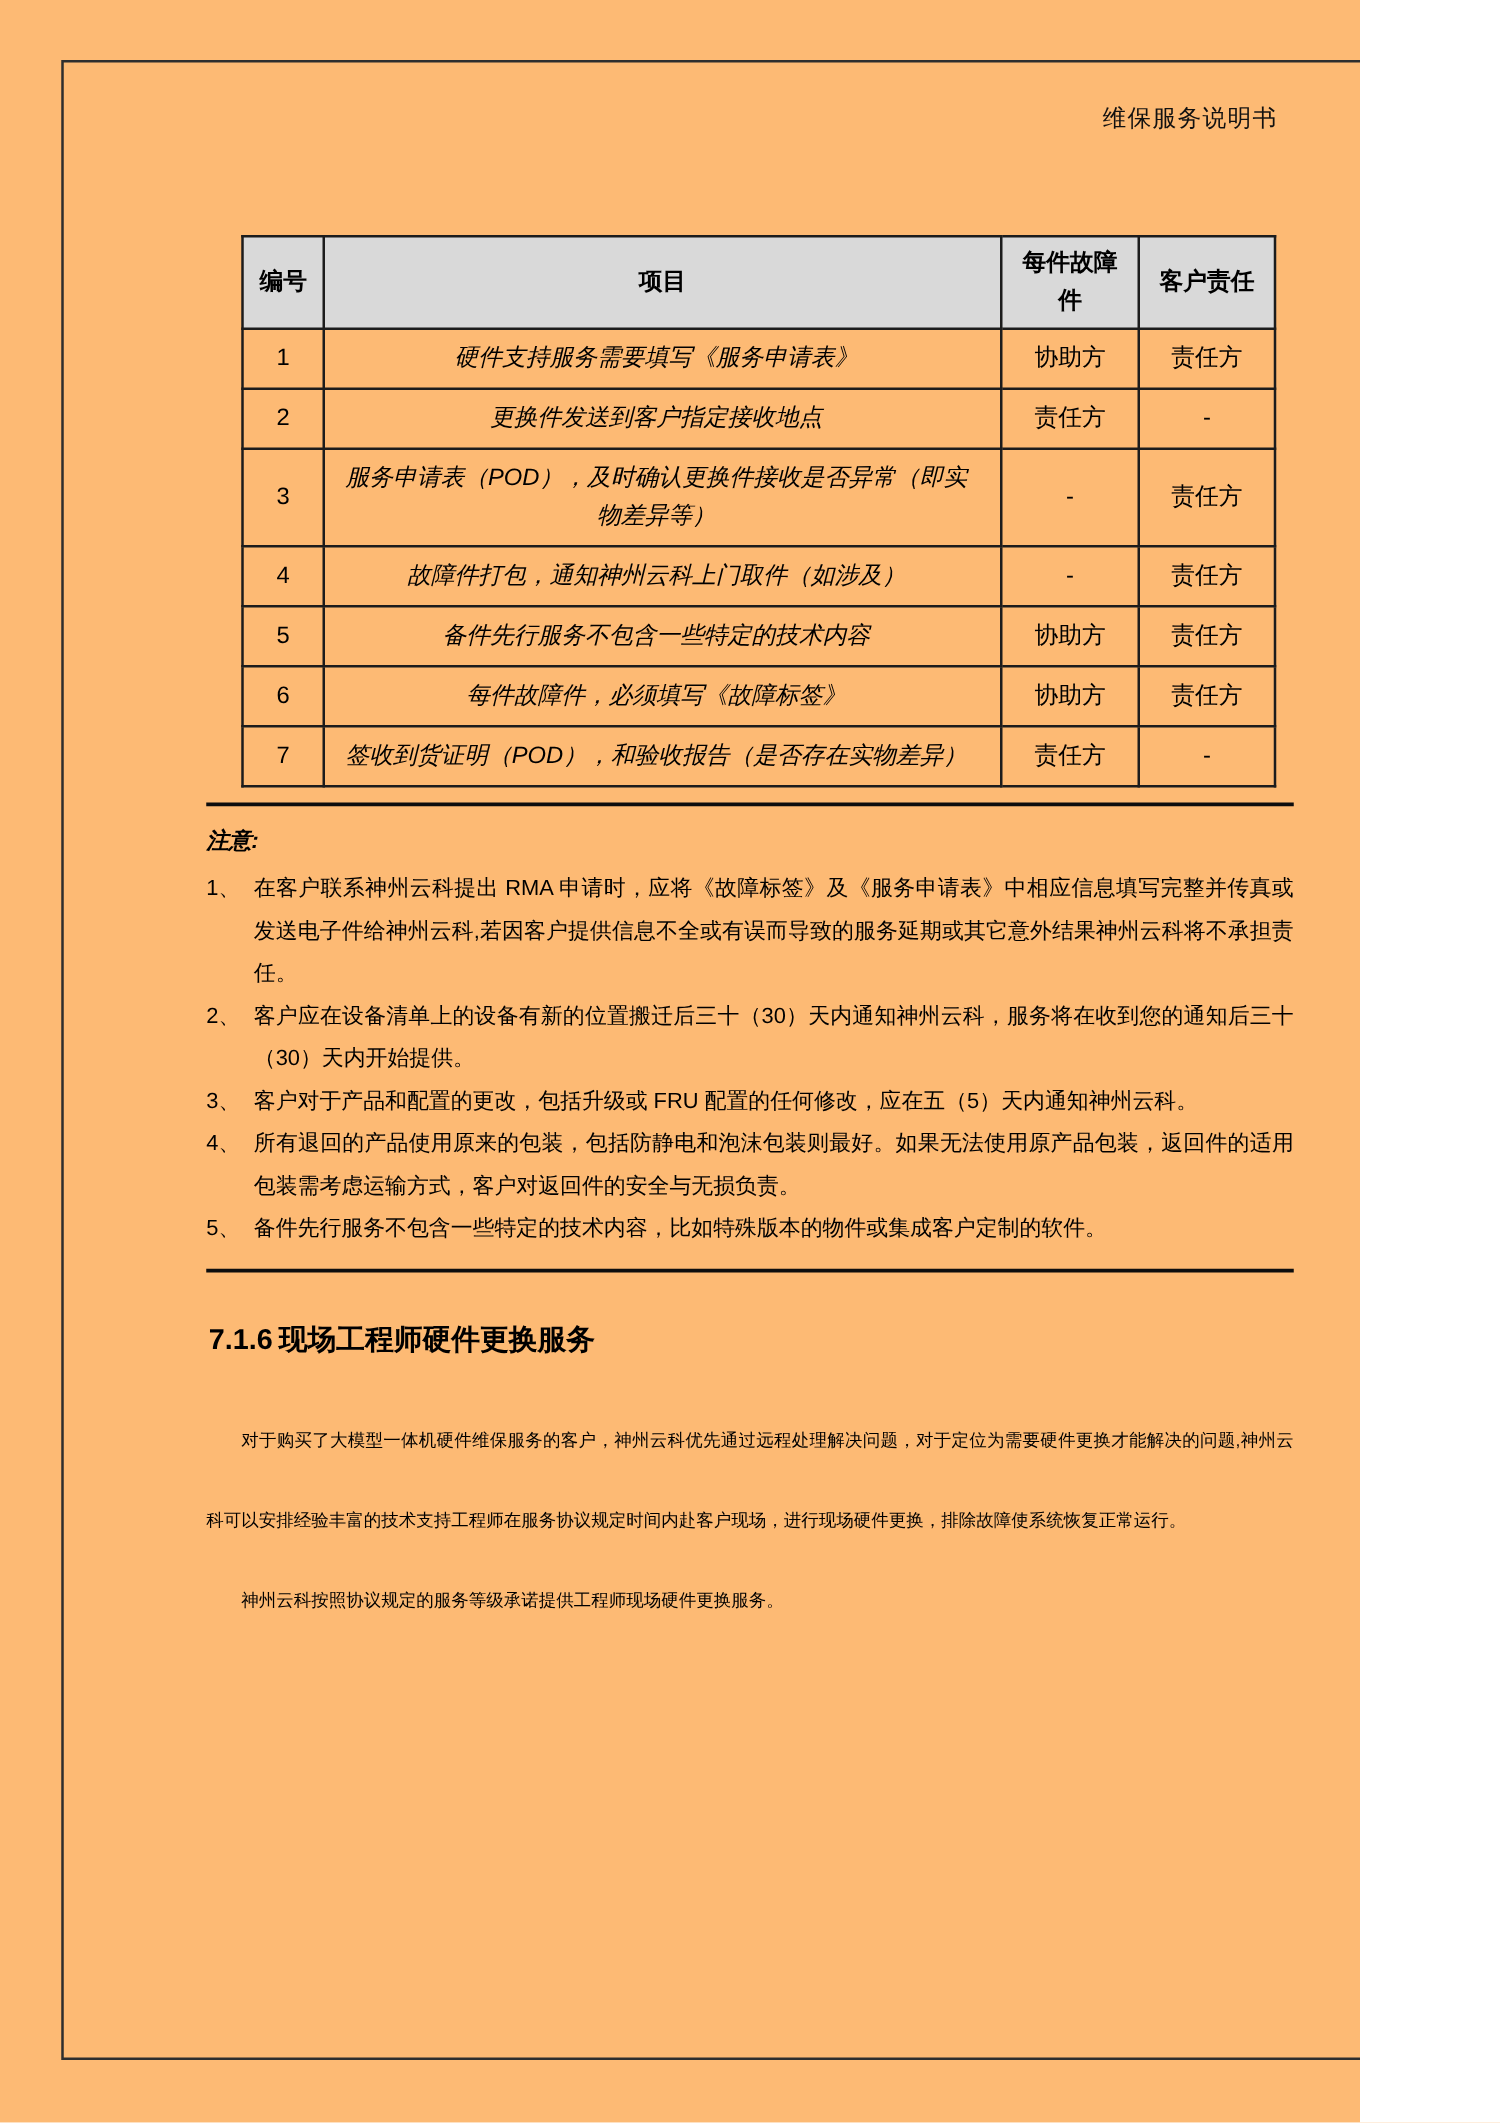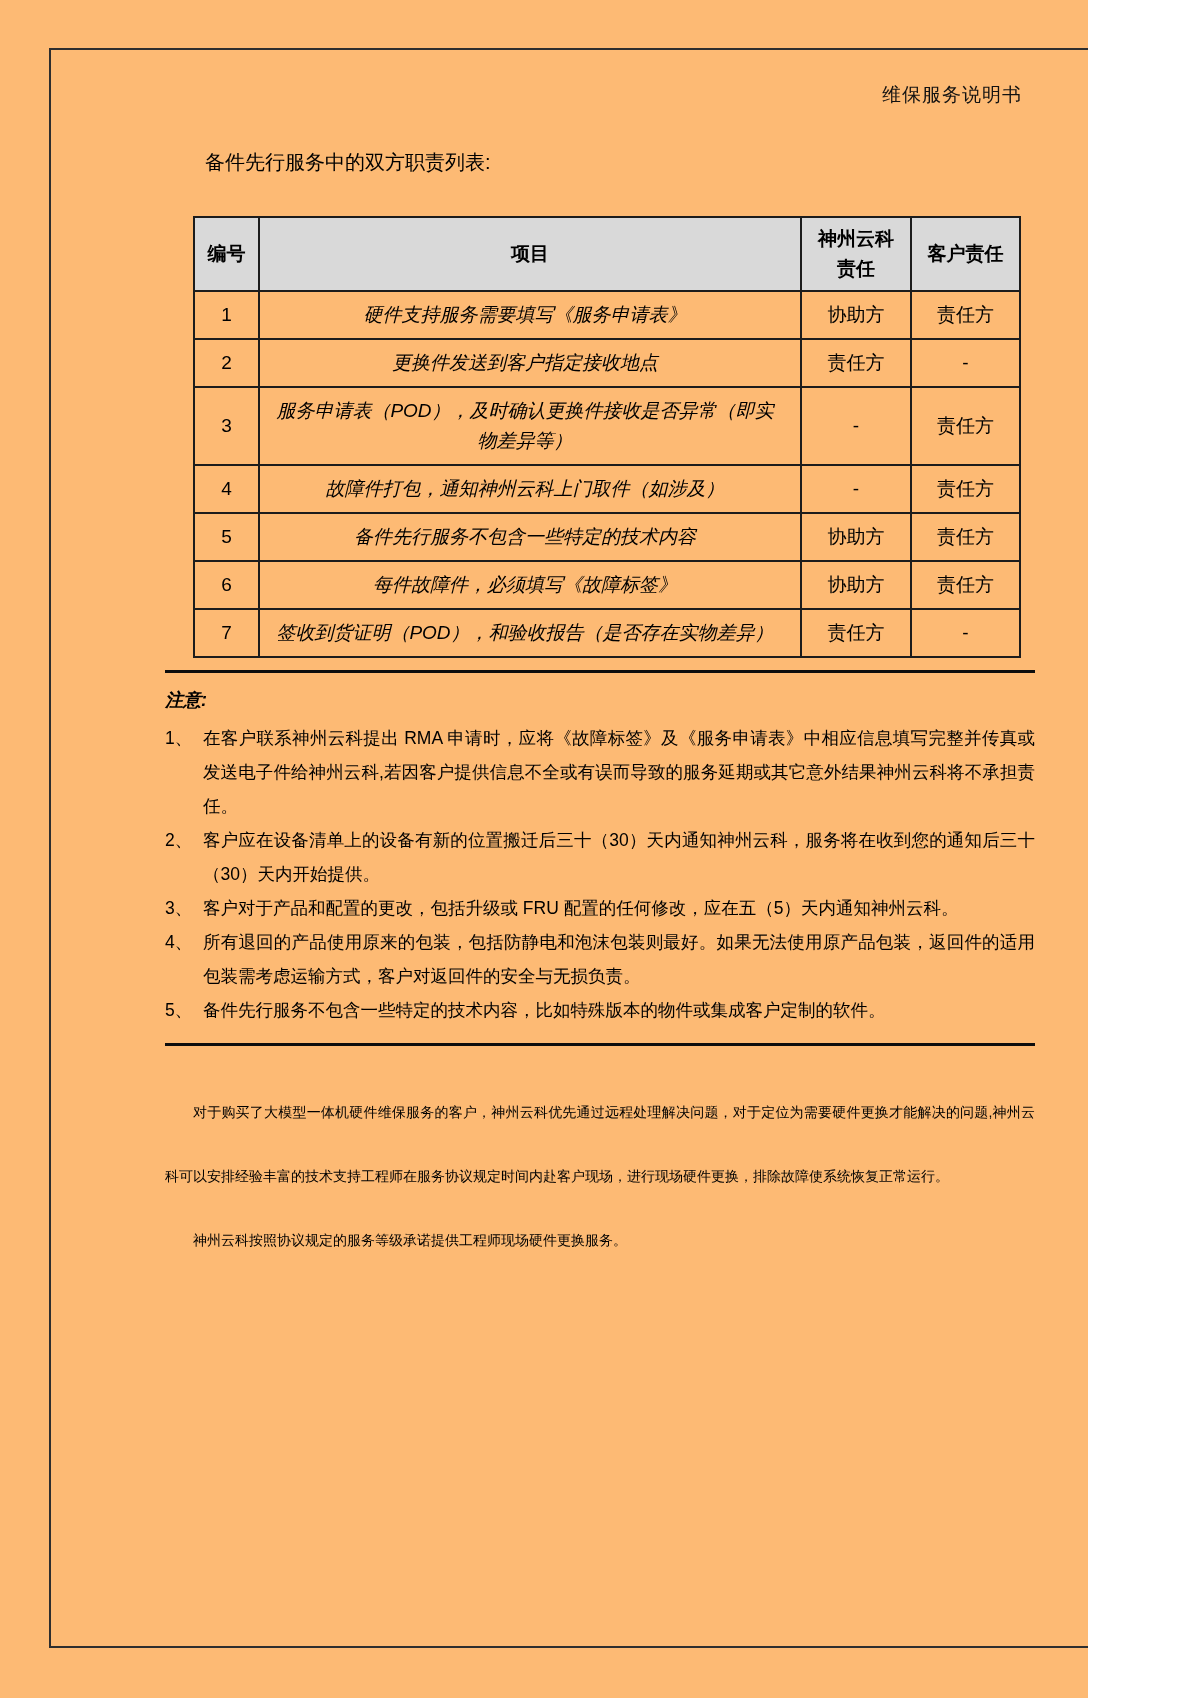--- a/index.html
+++ b/index.html
@@ -154,34 +154,33 @@
 </head>
 <body>
 
 <div class="sheet">
   <div class="page-border"></div>
 
   <div class="doc-header">维保服务说明书</div>
 
   <div class="content">
 
-    <p class="intro">备件先行服务中的双方职责列表:</p>
 
     <table class="resp-table">
       <colgroup>
         <col class="c-no">
           <col class="c-item">
           <col class="c-dck">
           <col class="c-cust">
       </colgroup>
       <thead>
         <tr>
           <th>编号</th>
           <th>项目</th>
-          <th><span class="wrap-narrow">神州云科责任</span></th>
+          <th><span class="wrap-narrow">每件故障件</span></th>
           <th>客户责任</th>
         </tr>
       </thead>
       <tbody>
         <tr>
           <td>1</td>
           <td class="item-cell">硬件支持服务需要填写《服务申请表》</td>
           <td>协助方</td>
           <td>责任方</td>
         </tr>
@@ -246,19 +245,22 @@
         <span class="note-text">所有退回的产品使用原来的包装，包括防静电和泡沫包装则最好。如果无法使用原产品包装，返回件的适用包装需考虑运输方式，客户对返回件的安全与无损负责。</span>
       </div>
       <div class="note-item">
         <span class="note-num">5、</span>
         <span class="note-text">备件先行服务不包含一些特定的技术内容，比如特殊版本的物件或集成客户定制的软件。</span>
       </div>
     </div>
 
     <hr class="hr-thick second">
 
+    <h2 class="section-heading">
+      <span class="sec-num">7.1.6</span><span>现场工程师硬件更换服务</span>
+    </h2>
 
     <p class="body-para">对于购买了大模型一体机硬件维保服务的客户，神州云科优先通过远程处理解决问题，对于定位为需要硬件更换才能解决的问题,神州云科可以安排经验丰富的技术支持工程师在服务协议规定时间内赴客户现场，进行现场硬件更换，排除故障使系统恢复正常运行。</p>
     <p class="body-para tight">神州云科按照协议规定的服务等级承诺提供工程师现场硬件更换服务。</p>
 
   </div>
 
 </div>
 
 </body></html>

